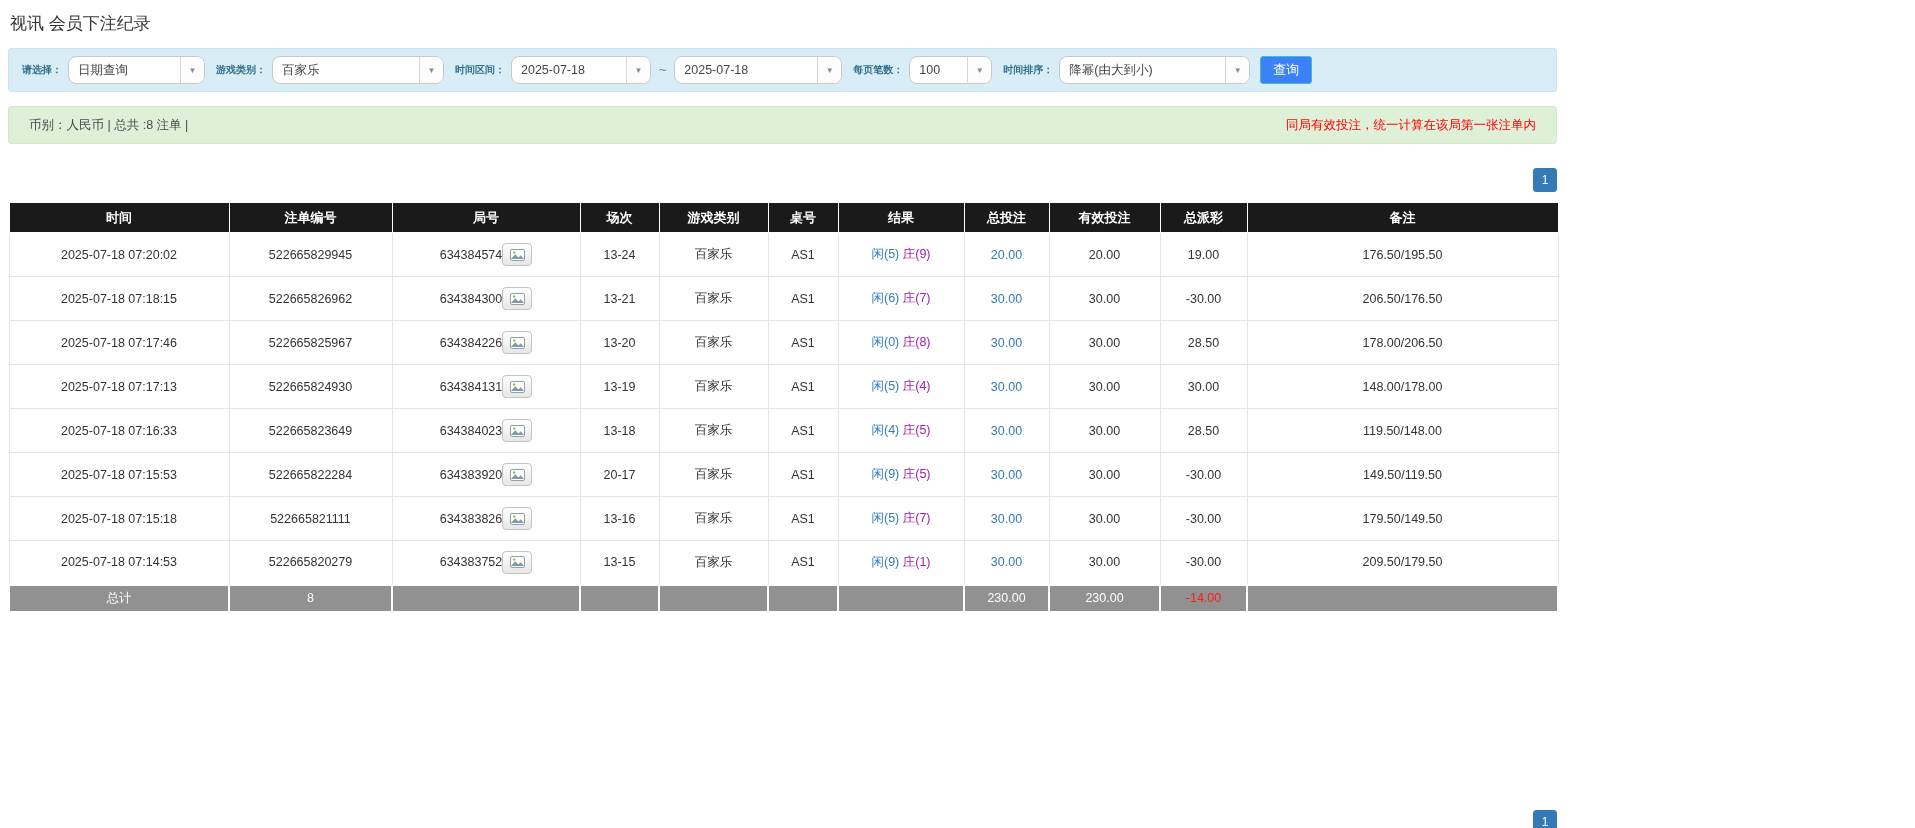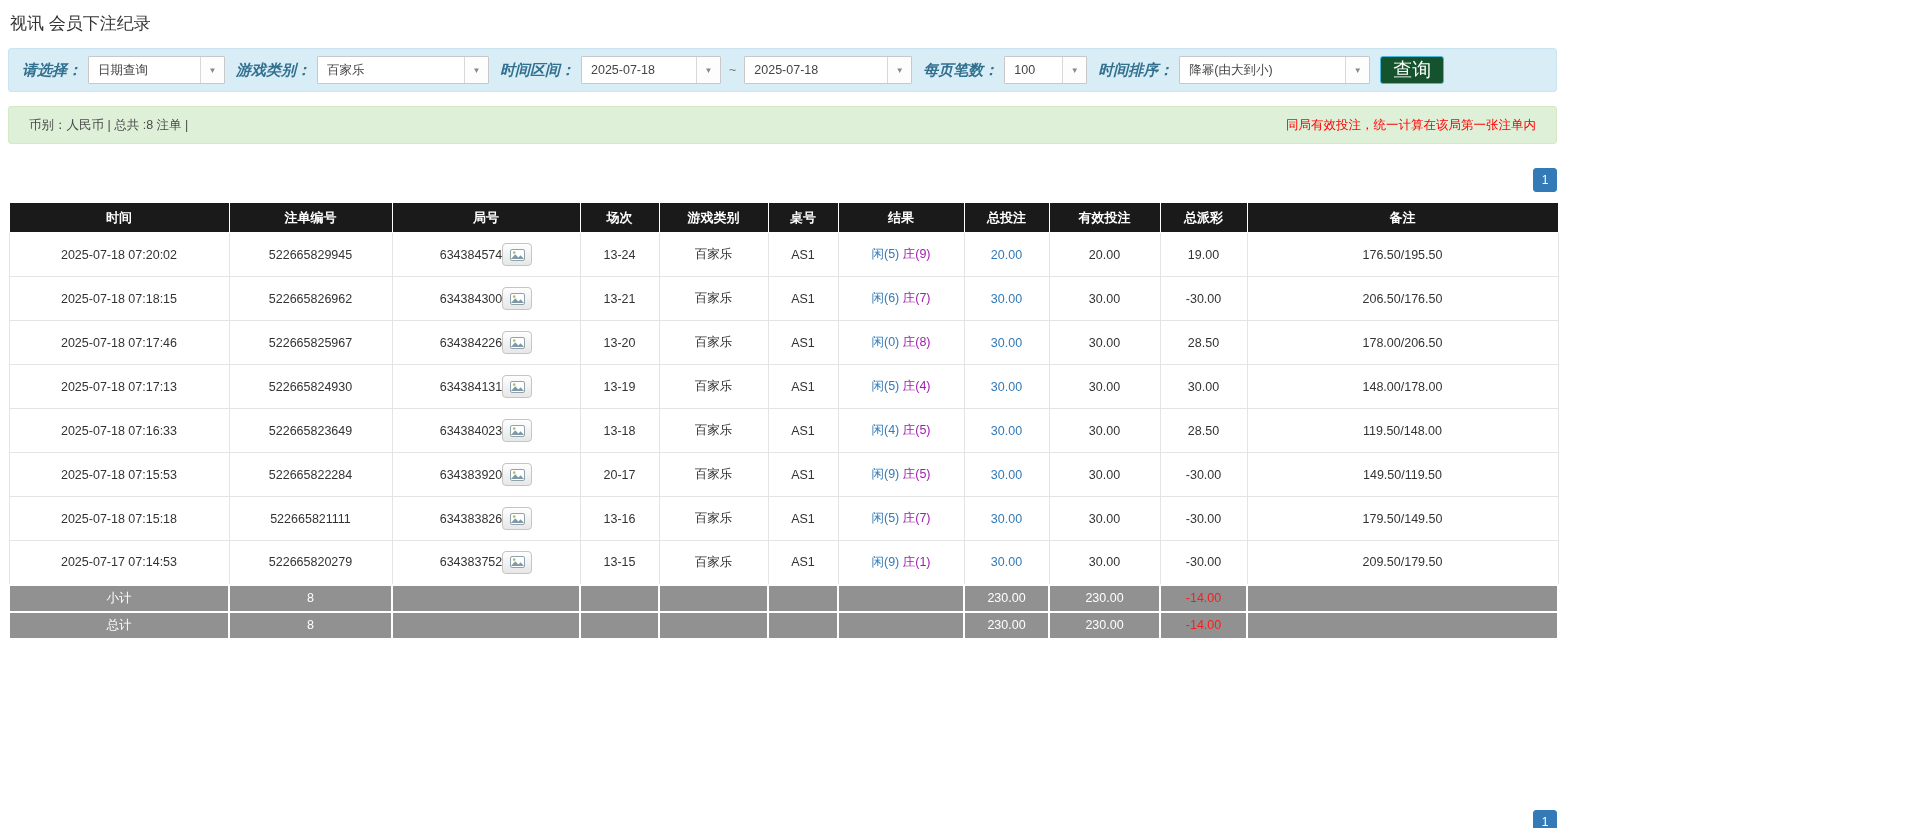--- a/index.html
+++ b/index.html
@@ -10,35 +10,35 @@
   }
   .page { position:relative; width:1915px; height:828px; padding:10px 8px 0 8px; }
 
   .page-title { font-size:17px; font-weight:500; color:#333; margin:2px 0 13px 2px; }
 
   
   .filter-bar {
     width:1549px; background:#d9edf7; border:1px solid #cbe4f1; border-radius:3px;
     padding:7px 8px; display:flex; align-items:center; gap:6px;
   }
-  .f-label { color:#31708f; font-weight:bold; font-size:15px; white-space:nowrap; margin-left:5px;font-style:italic; }
+  .f-label { color:#31708f; font-weight:bold; font-size:10px; white-space:nowrap; margin-left:5px; }
   .tilde { color:#777; font-size:12.5px; margin:0 2px; }
   .dropdown {
-    background:#fff; border:1px solid #c8c8c8; border-radius:1px; height:28px;
+    background:#fff; border:1px solid #c8c8c8; border-radius:8px; height:28px;
     display:flex; align-items:center; cursor:pointer; overflow:hidden;
   }
   .dd-value { padding:0 9px; font-size:12.5px; color:#444; flex:1; white-space:nowrap; }
   .dd-caret {
     width:24px; align-self:stretch; border-left:1px solid #d8d8d8; background:#fdfdfd;
     display:flex; align-items:center; justify-content:center; color:#8a8a8a; font-size:8px;
   }
   .w137{width:137px}.w172{width:172px}.w140{width:140px}.w168{width:168px}.w97{width:83px}.w163{width:191px}
   .search-btn {
-    background:#14532d; border:1px solid #46b8da; color:#fff; border-radius:3px;
-    height:28px; padding:0 12px; font-size:19px; cursor:pointer; margin-left:4px;
+    background:#3b82f6; border:1px solid #46b8da; color:#fff; border-radius:3px;
+    height:28px; padding:0 12px; font-size:13px; cursor:pointer; margin-left:4px;
   }
 
   
   .summary-bar {
     width:1549px; margin-top:14px; background:#dff0d8; border:1px solid #d6e9c6; border-radius:3px;
     height:38px; display:flex; align-items:center; justify-content:space-between; padding:0 20px;
   }
   .summary-left { font-size:12.5px; color:#4a4a4a; }
   .summary-right { font-size:12.5px; color:#f00; }
 
@@ -308,21 +308,21 @@
           <td>13-16</td>
           <td>百家乐</td>
           <td>AS1</td>
           <td><span class="res-blue">闲(5)</span> <span class="res-red">庄(7)</span></td>
           <td><span class="link-blue">30.00</span></td>
           <td>30.00</td>
           <td class="neg">-30.00</td>
           <td>179.50/149.50</td>
         </tr>
         <tr>
-          <td>2025-07-17 07:14:53</td>
+          <td>2025-07-18 07:14:53</td>
           <td>522665820279</td>
           <td><span class="round-wrap">
               <span>634383752</span>
               <span class="icon-btn">
                 <svg width="15" height="12" viewBox="0 0 15 12" xmlns="http://www.w3.org/2000/svg">
                   <rect x="0.5" y="0.5" width="14" height="11" rx="1.5" fill="#fff" stroke="#8fa3ad"></rect>
                   <circle cx="4.2" cy="3.6" r="1.3" fill="#a3c06b"></circle>
                   <path d="M1 10 L5.2 5.2 L8.4 8.4 L10.6 6.2 L14 10 Z" fill="#7f99a6"></path>
                 </svg>
               </span>
@@ -330,45 +330,32 @@
           <td>13-15</td>
           <td>百家乐</td>
           <td>AS1</td>
           <td><span class="res-blue">闲(9)</span> <span class="res-red">庄(1)</span></td>
           <td><span class="link-blue">30.00</span></td>
           <td>30.00</td>
           <td class="neg">-30.00</td>
           <td>209.50/179.50</td>
         </tr>
         <tr class="sum-row">
-          <td>小计</td>
+          <td>总计</td>
           <td>8</td>
           <td></td>
           <td></td>
           <td></td>
           <td></td>
           <td></td>
           <td>230.00</td>
           <td>230.00</td>
           <td class="neg">-14.00</td>
           <td></td>
         </tr>
-        <tr class="sum-row">
-          <td>总计</td>
-          <td>8</td>
-          <td></td>
-          <td></td>
-          <td></td>
-          <td></td>
-          <td></td>
-          <td>230.00</td>
-          <td>230.00</td>
-          <td class="neg">-14.00</td>
-          <td></td>
-        </tr>
       </tbody>
   </table>
 
   <div class="pager-bottom">
     <div class="page-btn">1</div>
   </div>
 
 </div>
 
 </body></html>

